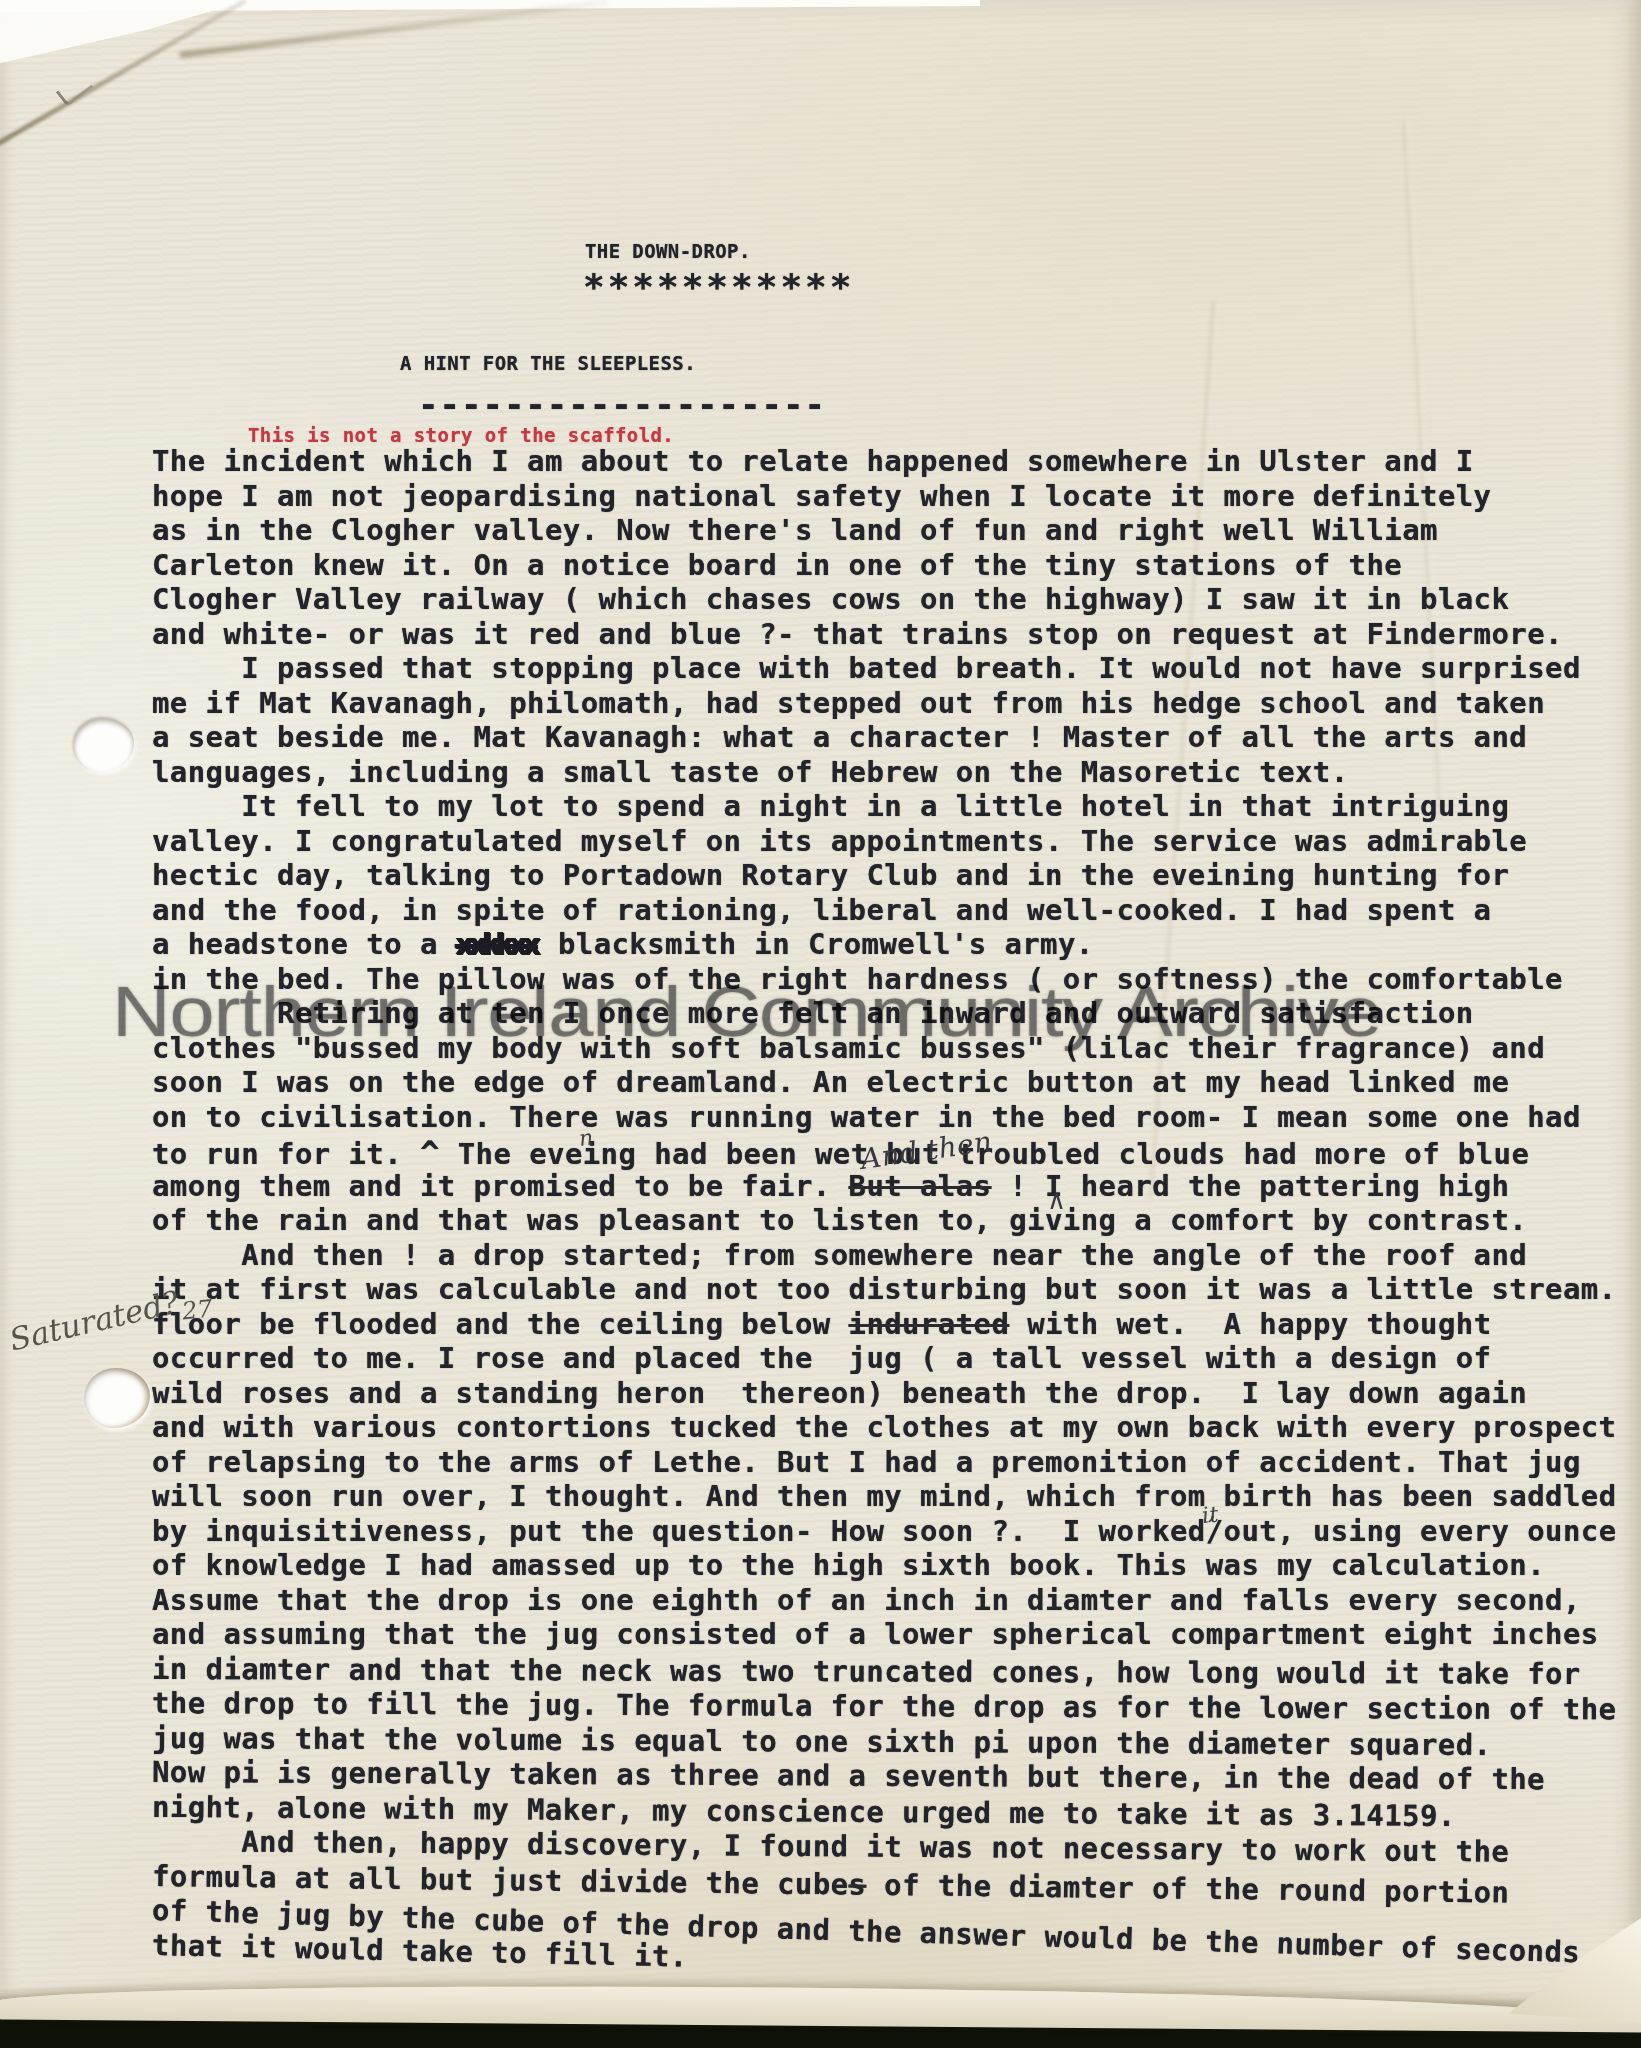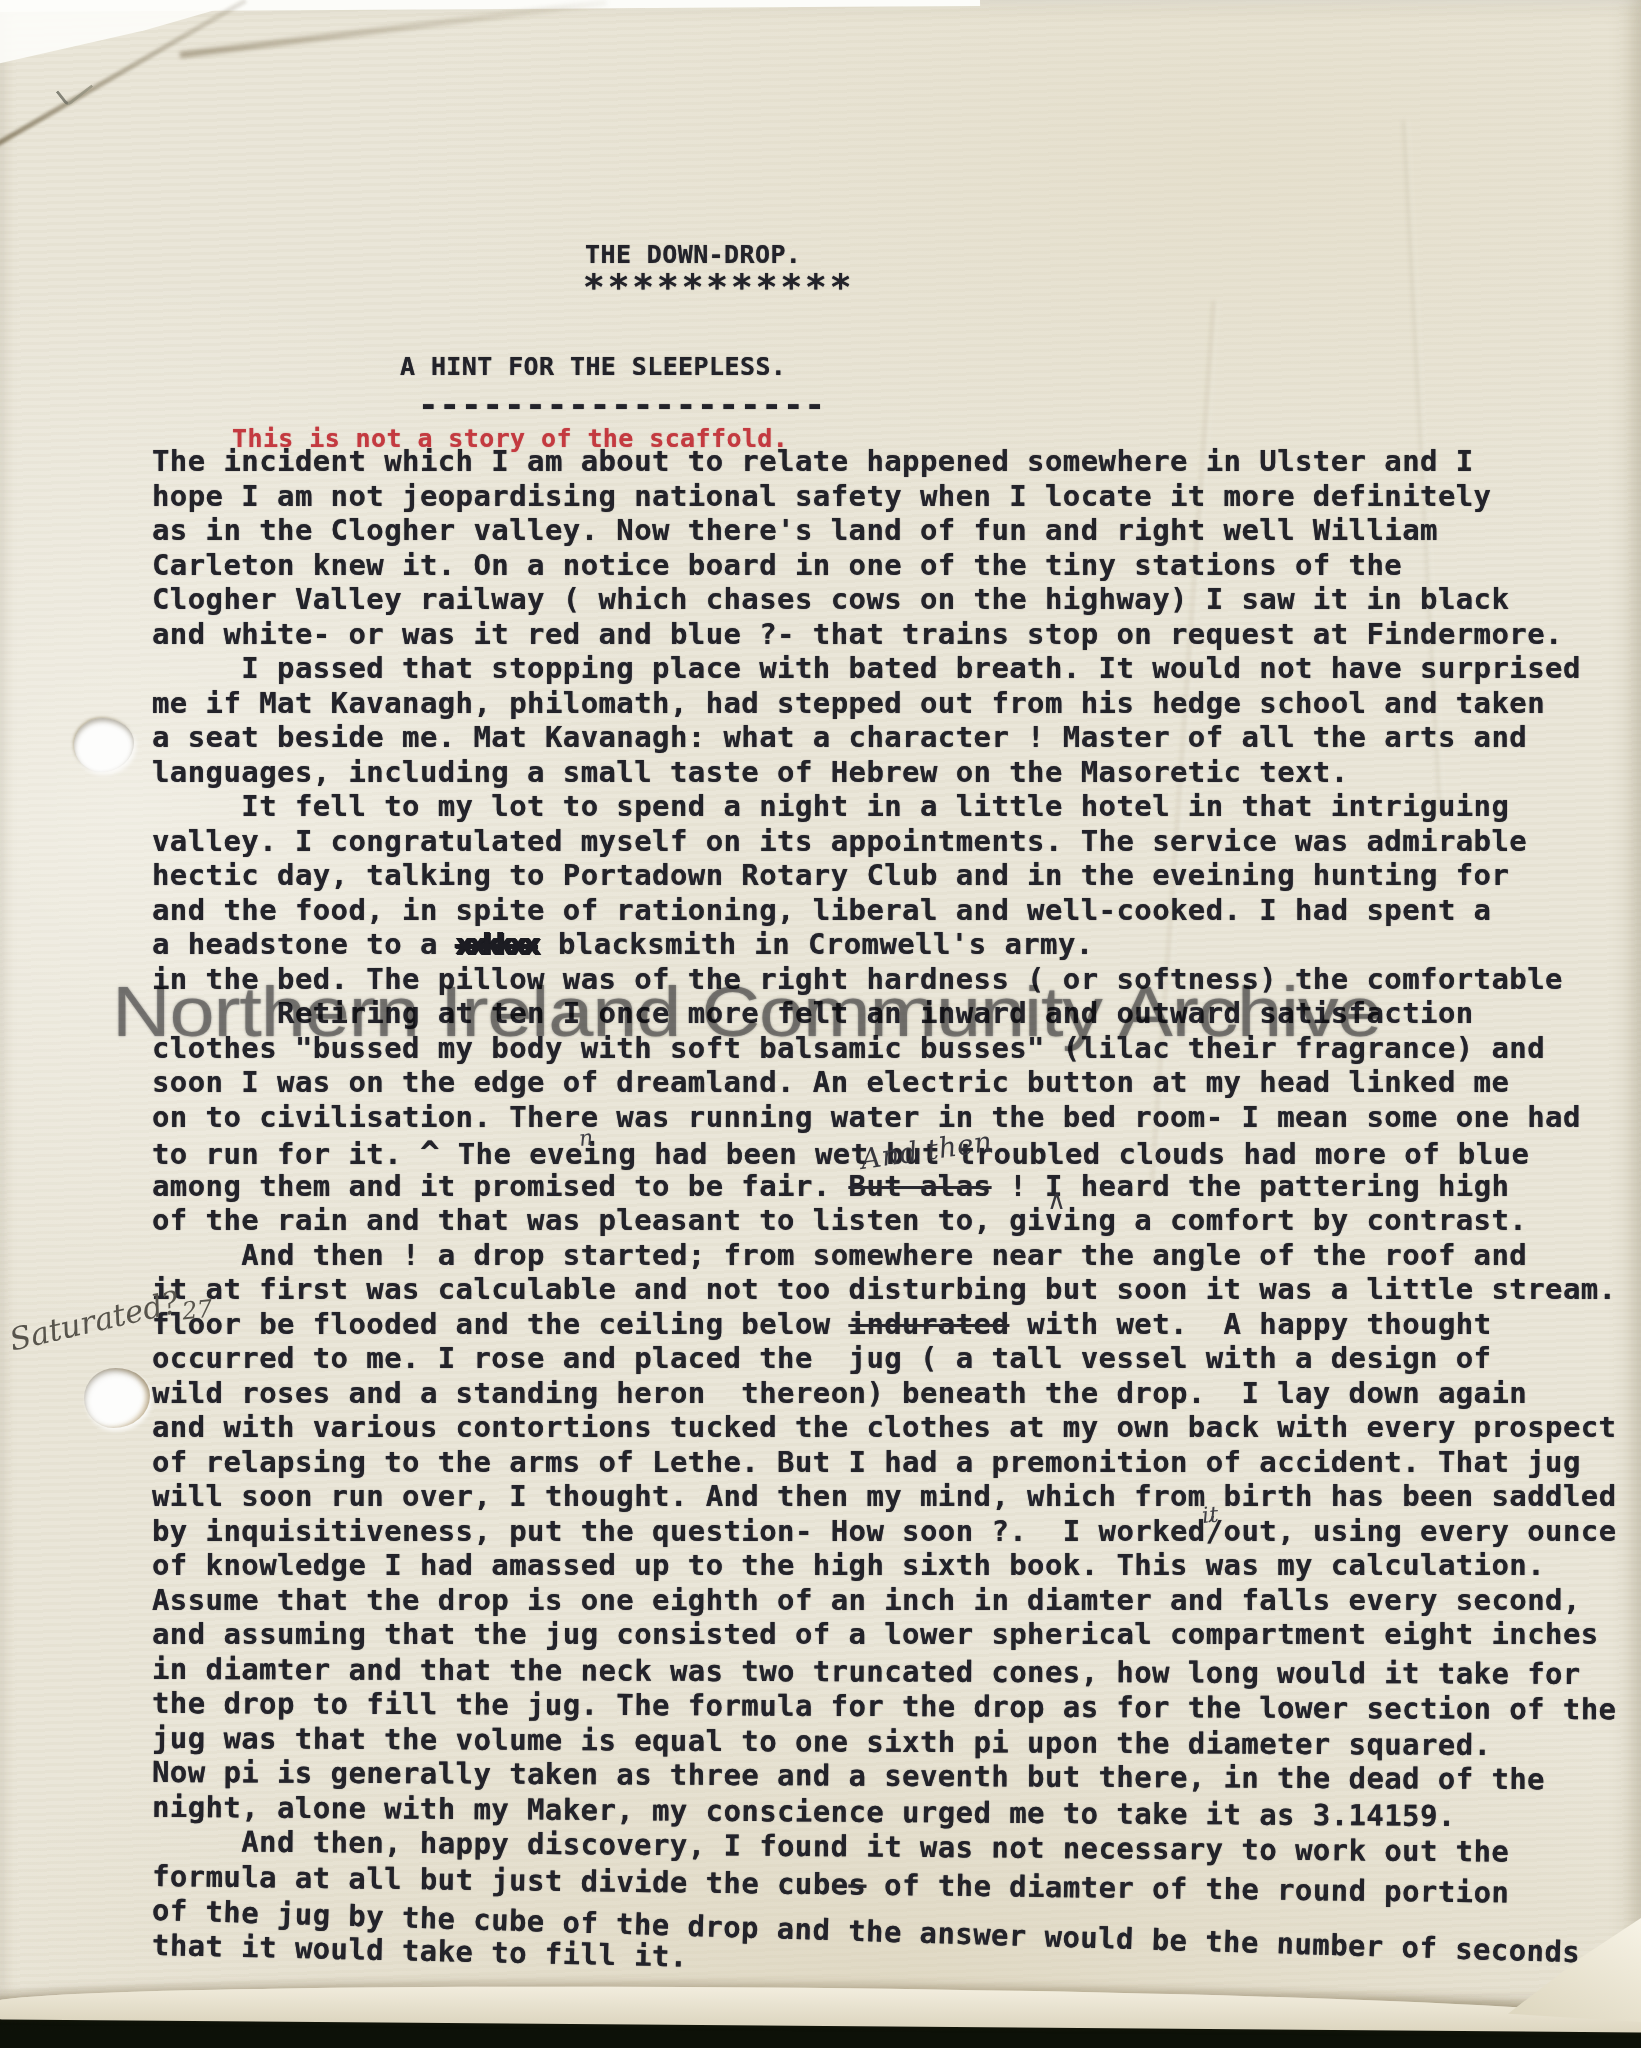--- a/index.html
+++ b/index.html
@@ -30,34 +30,34 @@
   .hole{position:absolute;background:#fdfdfc;border-radius:48% 52% 55% 45%/50% 46% 54% 50%;
         box-shadow:inset 0 3px 5px rgba(90,80,55,.45), 2px 3px 4px rgba(255,255,255,.8), -1px -1px 3px rgba(130,115,80,.5);}
   .hole-1{left:74px;top:718px;width:60px;height:54px;}
   .hole-2{left:84px;top:1368px;width:66px;height:60px;box-shadow:inset 0 3px 6px rgba(90,80,55,.5), inset -4px 0 5px rgba(172,140,80,.45), 2px 3px 4px rgba(255,255,255,.8);}
   .bottom-fold{position:absolute;left:-10px;top:1988px;width:1670px;height:38px;background:linear-gradient(180deg,#f2edde,#ddd6c0);
         border-radius:46% 54% 10px 14px/22px 30px 8px 10px;transform:rotate(.45deg);box-shadow:0 -4px 9px rgba(105,90,55,.35);}
   .corner-fold-br{position:absolute;left:1508px;top:1918px;width:133px;height:104px;background:linear-gradient(205deg,#f7f3e6,#dcd5bd);
         clip-path:polygon(100% 0,100% 100%,0 92%,55% 38%);box-shadow:-2px 2px 5px rgba(90,78,48,.4);}
   
   .typed{color:#23232a;font-weight:bold;text-shadow:0 0 1px rgba(28,28,36,.75);}
-  .headline{position:absolute;font-size:25px;letter-spacing:.4px;white-space:pre;}
+  .headline{position:absolute;font-size:19px;letter-spacing:.4px;white-space:pre;}
   .body-text{position:absolute;left:152px;top:444px;width:1489px;font-size:29px;letter-spacing:.4px;}
   .line{height:34.5px;white-space:pre;transform-origin:0 50%;position:relative;}
   .st{text-decoration:line-through;text-decoration-thickness:3px;text-decoration-color:#2a2a30;}
   .ot{text-decoration:line-through;text-decoration-thickness:4px;color:#1c1c22;
       text-shadow:1px 0 #1c1c22,-1px 0 #1c1c22,0 1px #1c1c22,2px 1px #1c1c22;letter-spacing:-4px;padding-right:4px;font-family:Liberation Mono, monospace;}
   .crt{font-size:1.12em;}
   
   .hu,.ha,.hb{display:inline-block;width:0;overflow:visible;white-space:pre;text-decoration:none;
       font-family:"DejaVu Serif",serif;font-style:italic;font-weight:normal;text-shadow:none;}
   .hu{transform:translate(-4px,-18px) rotate(-6deg);font-size:22px;color:#3f3f45;}
   .ha{transform:translate(12px,-27px) rotate(-8deg);font-size:28px;color:#38383e;}
   .hb{transform:translate(2px,13px);font-size:26px;color:#38383e;}
-  .red{color:#c43a40;text-shadow:0 0 1px rgba(180,50,55,.7);}
+  .red{color:#c43a40;text-shadow:0 0 1px rgba(180,50,55,.7);margin-left:16px;}
   
   .watermark{
     position:absolute;left:112px;top:972px;font-family:"Liberation Sans",sans-serif;
     font-size:70px;font-weight:normal;color:rgba(112,112,116,.8);mix-blend-mode:multiply;
     transform:scaleX(1.16);transform-origin:0 50%;white-space:nowrap;letter-spacing:-1px;
     text-shadow:0 0 2px rgba(80,80,84,.6);
   }
   
   .margin-note{position:absolute;left:10px;top:1322px;font-family:"DejaVu Serif",serif;font-style:italic;
     font-size:31px;color:#57544c;transform:rotate(-13deg);transform-origin:0 50%;white-space:nowrap;}

